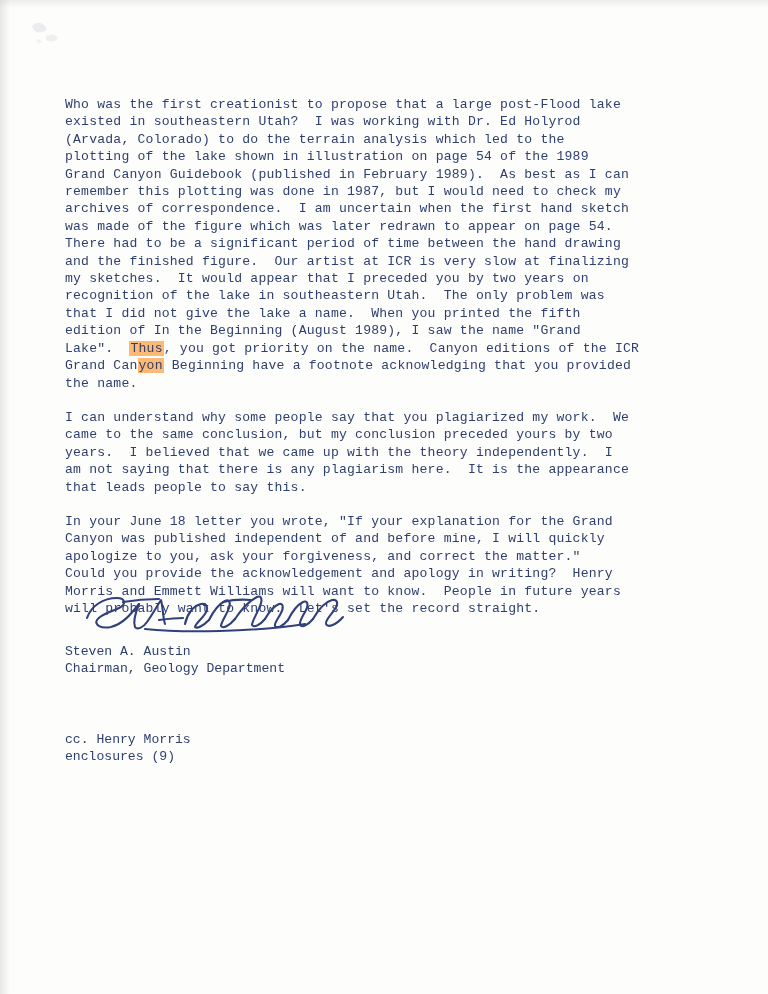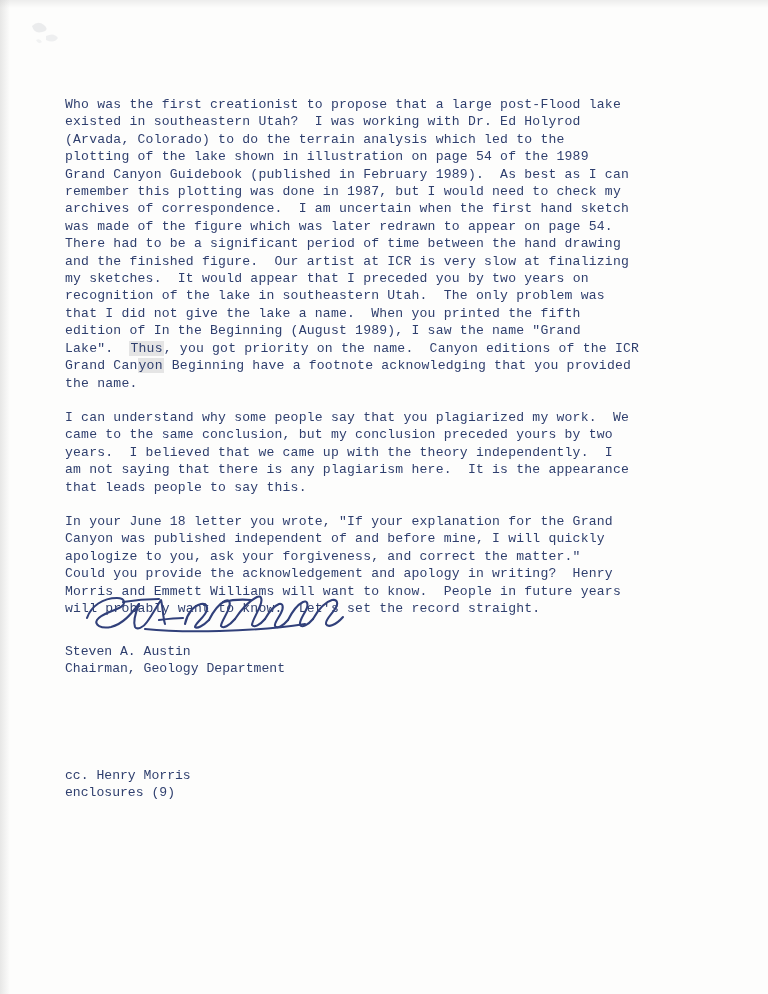--- a/index.html
+++ b/index.html
@@ -33,21 +33,21 @@
     font-size: 13.1px;
     line-height: 17.4px;
     letter-spacing: 0.2px;
     color: #2f3f6e;
     margin: 0 0 17px 0;
     white-space: pre-wrap;
   }
   .bold { font-weight: normal; }
   .ital { }
   .hl {
-    background: #e5e5e5;
+    background: #fdba74;
     padding: 0 1px;
   }
   .sig-block {
     position: absolute;
     left: 65px;
     top: 578px;
     width: 640px;
   }
   .sig-line {
     font-size: 13.1px;
@@ -57,21 +57,20 @@
   .signature {
     margin: 10px 0 4px 8px;
     height: 46px;
     width: 280px;
   }
   .cc-block {
     position: absolute;
     left: 65px;
     top: 731px;
     width: 640px;
-    margin-top: 36px;
   }
   .smudge {
     position: absolute;
     left: 28px;
     top: 18px;
     width: 40px;
     height: 30px;
     opacity: 0.25;
   }
   .edge-shadow-left {

